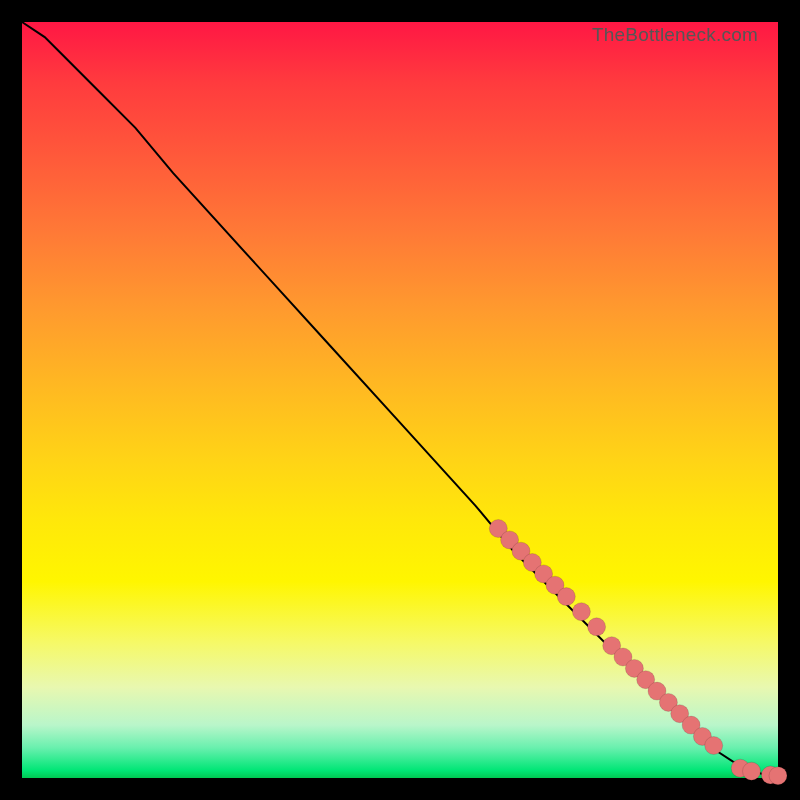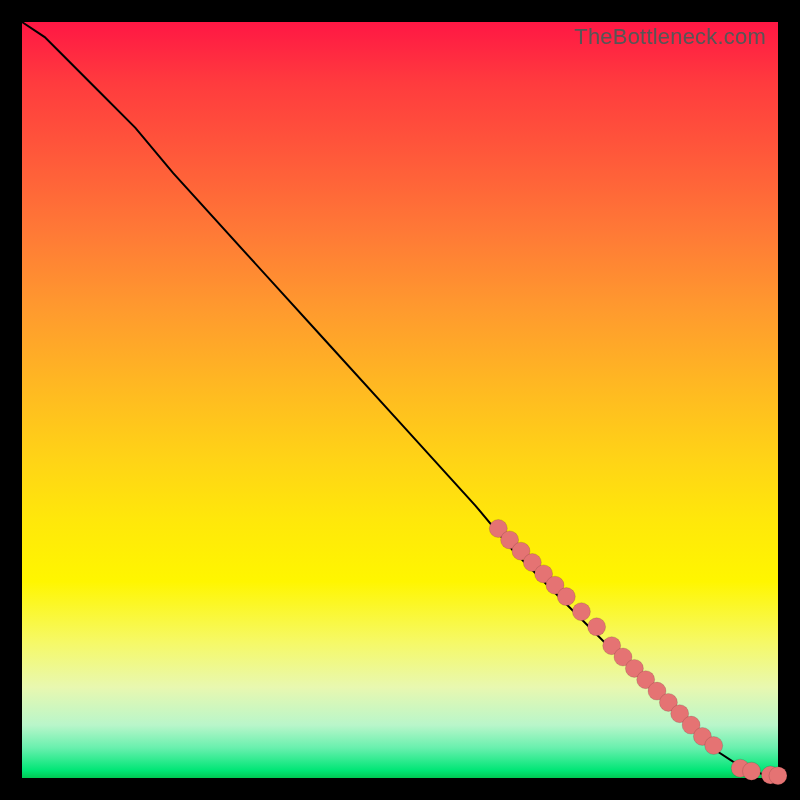--- a/index.html
+++ b/index.html
@@ -38,23 +38,23 @@
       #e8f8b0 88%,
       #b9f6ca 93%,
       #69f0ae 96%,
       #00e676 99%,
       #00c853 100%
     );
   }
   .watermark {
     position: absolute;
     top: 2px;
-    right: 12px;
+    right: 20px;
     color: #565656;
-    font-size: 22px;
+    font-size: 19px;
     font-weight: 500;
     letter-spacing: 0.2px;
     user-select: none;
   }
   svg.curve {
     position: absolute;
     left: 0;
     top: 0;
     width: 756px;
     height: 756px;

